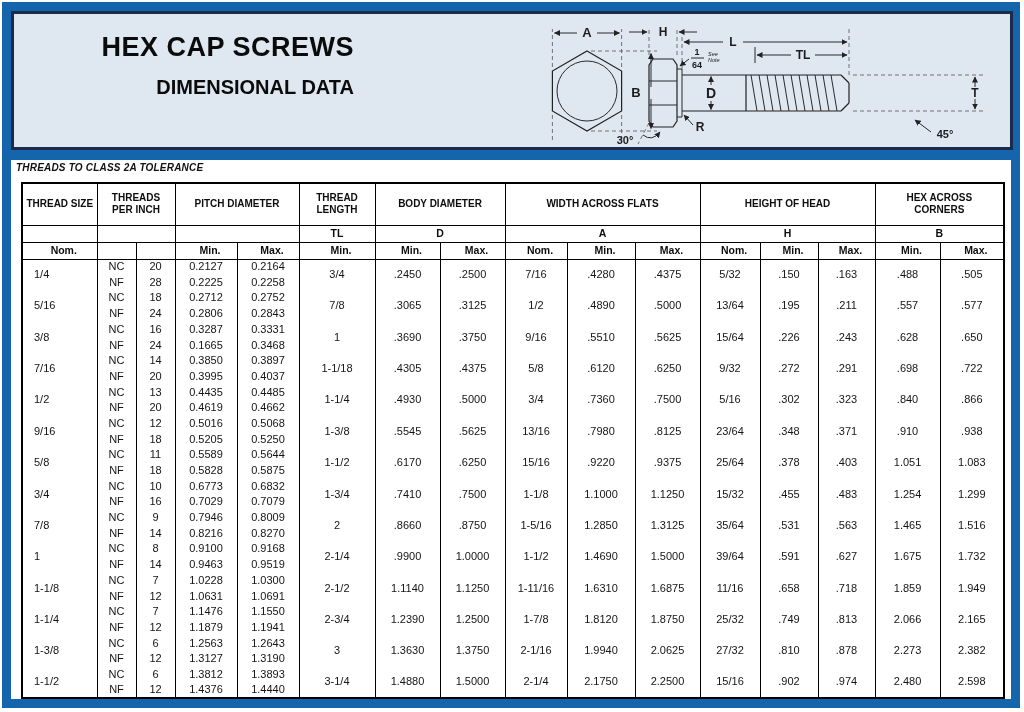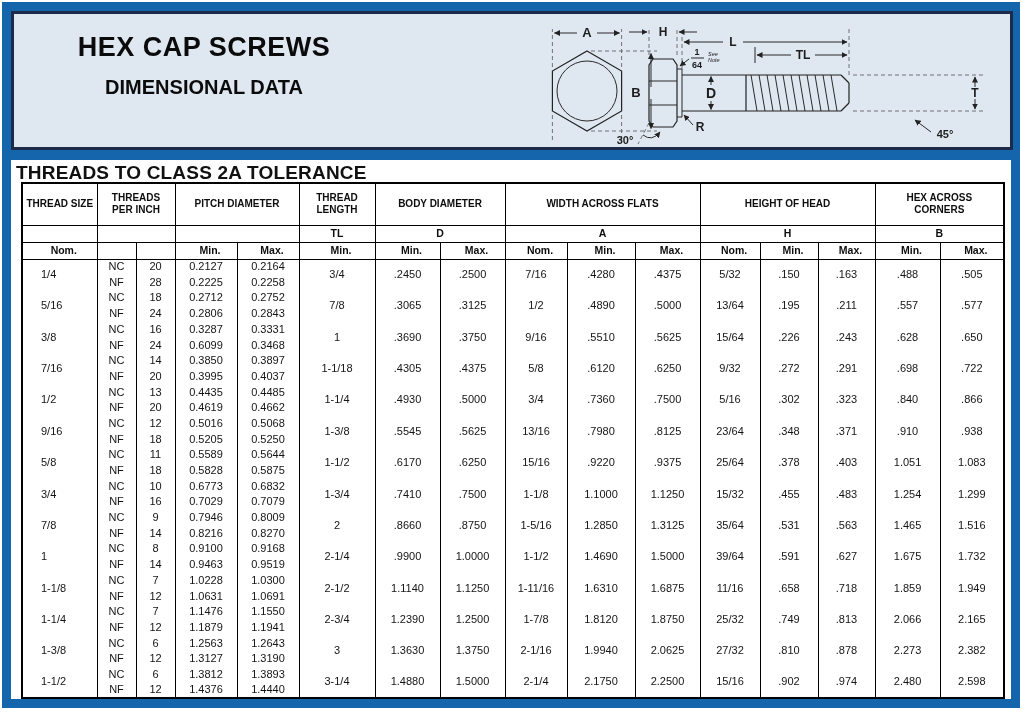--- a/index.html
+++ b/index.html
@@ -22,53 +22,53 @@
   }
   .banner{
     position:absolute;left:11px;top:11px;width:1002px;height:139px;
     background:var(--banner-bg);border:3px solid var(--banner-border);
   }
   .divider{
     position:absolute;left:11px;top:150px;width:1002px;height:10px;
     background:var(--frame-blue);
   }
   .title-block{
-    position:absolute;left:40px;top:19px;width:300px;text-align:center;color:#0b0b0b;
+    position:absolute;left:40px;top:19px;width:300px;text-align:right;color:#0b0b0b;
   }
   .t1{font-size:27px;font-weight:bold;letter-spacing:.5px;line-height:1.1;}
   .t2{font-size:20px;font-weight:bold;margin-top:13px;line-height:1.1;}
   .t3{font-size:19px;font-weight:bold;margin-top:6px;line-height:1.1;}
   .diagram{position:absolute;left:497px;top:3px;}
   .diagram text{fill:#1d1d1d;font-family:"Liberation Sans",sans-serif;}
   .dln{stroke:#222;stroke-width:1.2;fill:none;}
   .dthin{stroke:#2a2a2a;stroke-width:1;fill:none;}
   .ddash{stroke:#555;stroke-width:.8;fill:none;stroke-dasharray:4 3;}
   .caption{
-    position:absolute;left:16px;top:162px;font-size:19px;font-weight:bold;letter-spacing:.2px;
+    position:absolute;left:16px;top:162px;font-size:10px;font-weight:bold;letter-spacing:.2px;font-style:italic;
   }
   table.spec{
     position:absolute;left:21px;top:182px;width:982px;
     border-collapse:collapse;table-layout:fixed;border:2px solid var(--line);
   }
   .spec th{
     border-left:1px solid var(--line);border-bottom:1px solid var(--line);
     font-size:10px;font-weight:bold;text-align:center;vertical-align:middle;
     padding:1px 3px;line-height:1.2;color:#0d0d0d;
   }
   .spec tr.grp th{height:42px;}
   .spec tr.letter th{height:17px;font-size:10.5px;}
   .spec tr.sub th{height:17px;font-size:10.5px;padding-left:11px;}
   .spec th.nb, .spec td.nb{border-left:none;margin-top:44px;}
   .spec th.wrapnarrow{padding:3px 16px;}
   .spec td{
     border-left:1px solid var(--line);
     font-size:11px;text-align:center;vertical-align:middle;
     padding:0;height:15.7px;line-height:1.05;color:#141414;
   }
-  .spec td.size{border-left:none;text-align:left;padding-left:18px;}
+  .spec td.size{border-left:none;text-align:left;padding-left:11px;}
 </style>
 </head>
 <body>
 
 <div class="frame"></div>
 
 <div class="banner">
   <div class="title-block">
     <div class="t1">HEX CAP SCREWS</div>
     <div class="t2">DIMENSIONAL DATA</div>
@@ -273,21 +273,21 @@
         <td rowspan="2">.5625</td>
         <td rowspan="2">15/64</td>
         <td rowspan="2">.226</td>
         <td rowspan="2">.243</td>
         <td rowspan="2">.628</td>
         <td rowspan="2">.650</td>
       </tr>
       <tr>
         <td>NF</td>
         <td>24</td>
-        <td>0.6099</td>
+        <td>0.1665</td>
         <td>0.3468</td>
       </tr>
       <tr>
         <td rowspan="2" class="size">7/16</td>
         <td>NC</td>
         <td>14</td>
         <td>0.3850</td>
         <td>0.3897</td>
         <td rowspan="2">1-1/18</td>
         <td rowspan="2">.4305</td>

